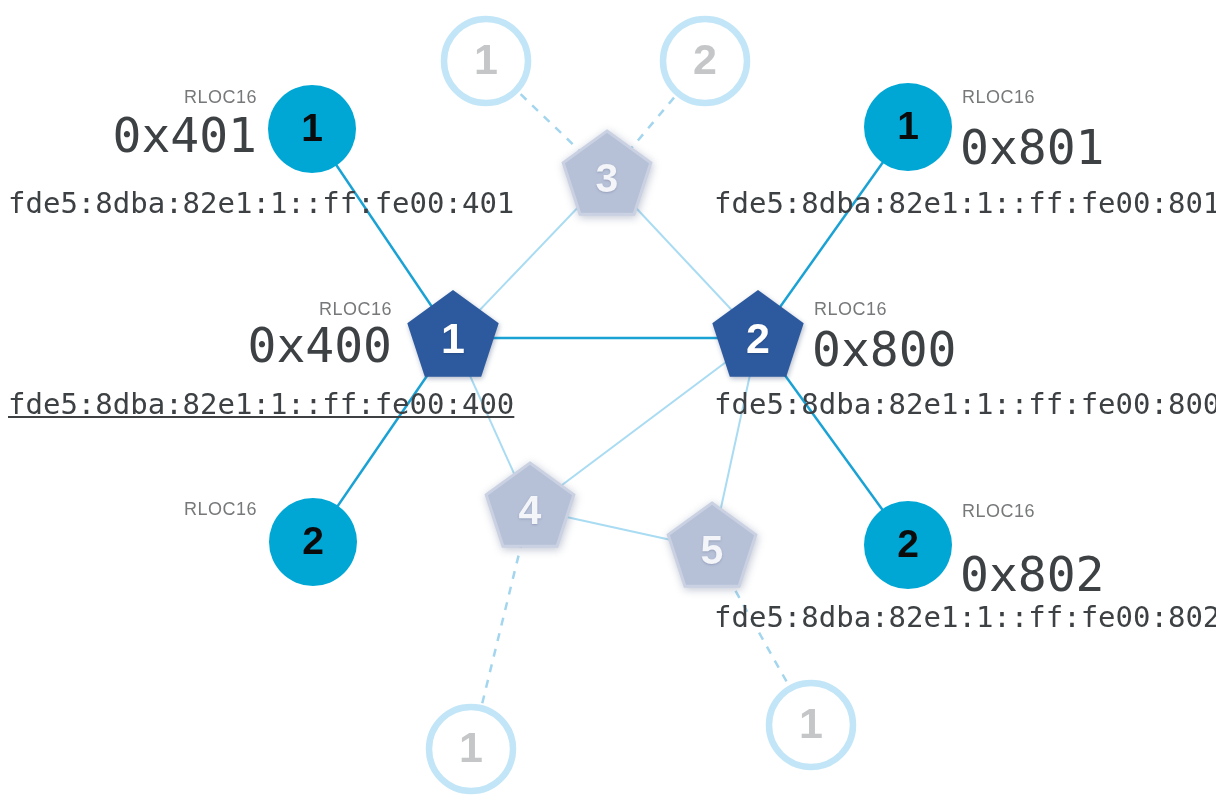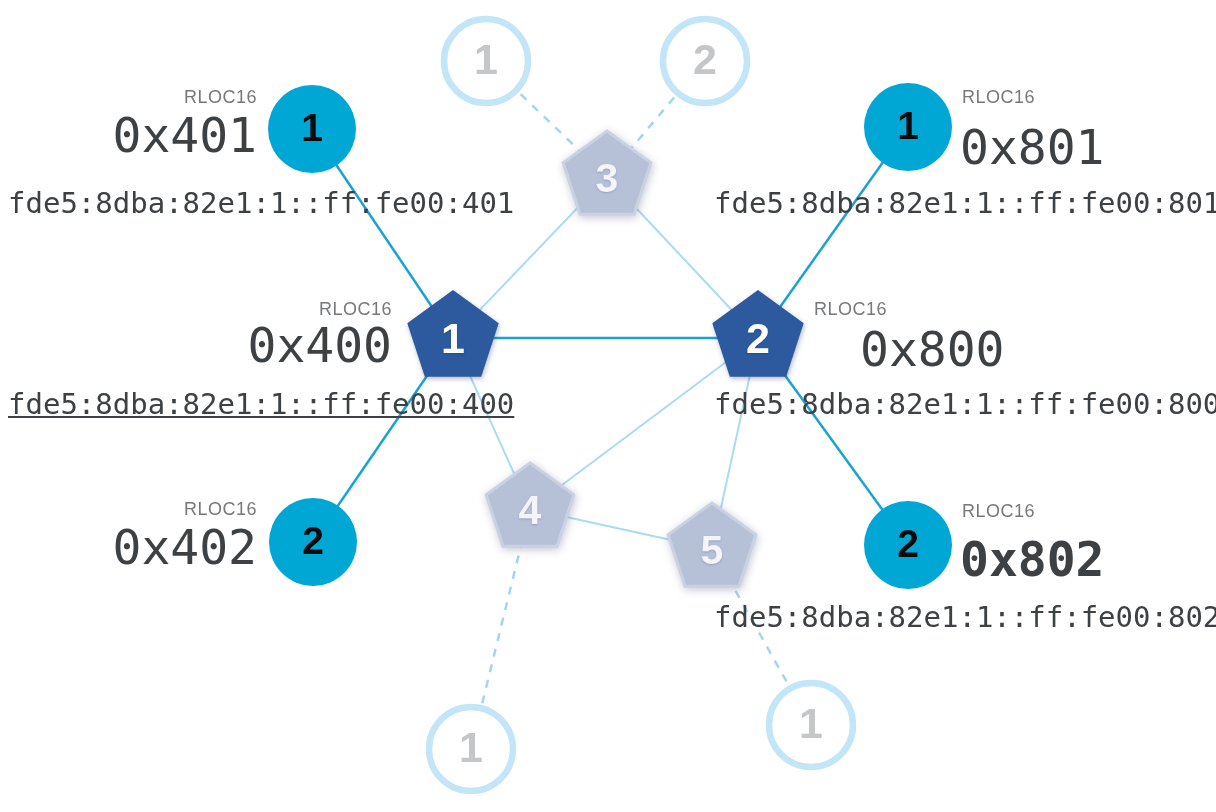--- a/index.html
+++ b/index.html
@@ -105,27 +105,26 @@
 
   <div class="lbl rloc-label ta-r" style="right:959px;top:88px;">RLOC16</div>
   <div class="lbl rloc-value ta-r" style="right:959px;top:108px;">0x401</div>
   <div class="lbl ipv6" style="left:8px;top:189px;">fde5:8dba:82e1:1::ff:fe00:401</div>
 
   <div class="lbl rloc-label ta-r" style="right:824px;top:300px;">RLOC16</div>
   <div class="lbl rloc-value ta-r" style="right:824px;top:318px;">0x400</div>
   <div class="lbl ipv6" style="left:8px;top:390px;text-decoration:underline;">fde5:8dba:82e1:1::ff:fe00:400</div>
 
   <div class="lbl rloc-label ta-r" style="right:959px;top:500px;">RLOC16</div>
-  <div class="lbl rloc-value ta-r" style="right:959px;top:520px;">0x402</div>
 
   <div class="lbl rloc-label" style="left:962px;top:88px;">RLOC16</div>
   <div class="lbl rloc-value" style="left:960px;top:120px;">0x801</div>
   <div class="lbl ipv6" style="left:714px;top:189px;">fde5:8dba:82e1:1::ff:fe00:801</div>
 
   <div class="lbl rloc-label" style="left:814px;top:300px;">RLOC16</div>
-  <div class="lbl rloc-value" style="left:860px;top:322px;">0x800</div>
+  <div class="lbl rloc-value" style="left:812px;top:322px;">0x800</div>
   <div class="lbl ipv6" style="left:714px;top:390px;">fde5:8dba:82e1:1::ff:fe00:800</div>
 
   <div class="lbl rloc-label" style="left:962px;top:502px;">RLOC16</div>
-  <div class="lbl rloc-value" style="left:960px;top:532px;font-weight:bold;">0x802</div>
+  <div class="lbl rloc-value" style="left:960px;top:547px;">0x802</div>
   <div class="lbl ipv6" style="left:714px;top:603px;">fde5:8dba:82e1:1::ff:fe00:802</div>
 
 </div>
 
 </body></html>

